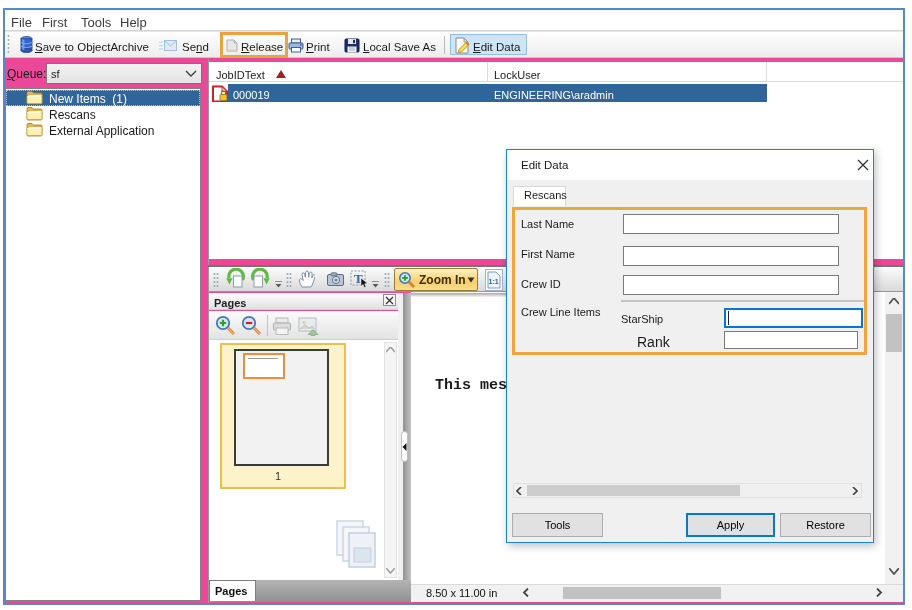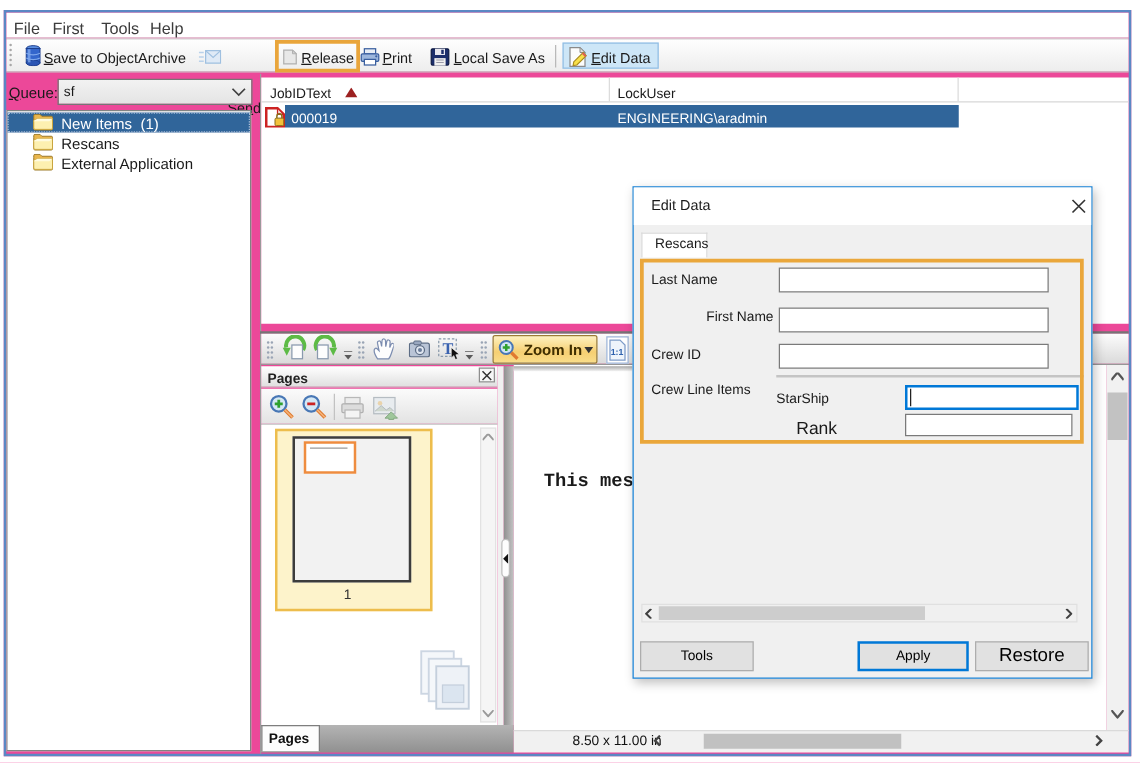--- a/index.html
+++ b/index.html
@@ -40,21 +40,21 @@
     <rect x="2.2" y="3.4" width="2.2" height="10.5" fill="#7fa8ec" opacity="0.8"></rect>
   </svg>
   <div class="txt" style="left:30px;top:31px;font-size:11.5px;"><u>S</u>ave to ObjectArchive</div>
   <svg class="abs" style="left:154px;top:29px;" width="18" height="13">
     <g stroke="#b9d1ea" stroke-width="1.2">
         <path d="M0 3 h4 M0 6.5 h4 M0 10 h4"></path>
       </g>
     <rect x="5.5" y="1.5" width="12" height="10" fill="#dfeaf6" stroke="#9fc0e0" stroke-width="1"></rect>
     <path d="M5.5 1.5 L11.5 7 L17.5 1.5" fill="none" stroke="#9fc0e0" stroke-width="1"></path>
   </svg>
-  <div class="txt" style="left:177px;top:31px;font-size:11.5px;margin-top:40px;">Se<u>n</u>d</div>
+  <div class="txt" style="left:177px;top:31px;font-size:11.5px;">Se<u>n</u>d</div>
 
   <div class="abs" style="left:215px;top:22px;width:68px;height:26px;border:3px solid #e9a53b;"></div>
   <svg class="abs" style="left:221px;top:29px;" width="12" height="13">
     <path d="M1 1 h7 l3 3 v8 h-10 z" fill="#e8e8e8" stroke="#b0b0b0" stroke-width="1"></path>
     <path d="M8 1 l3 3 h-3 z" fill="#d0d0d0" stroke="#b0b0b0" stroke-width="0.8"></path>
   </svg>
   <div class="txt" style="left:236px;top:31px;font-size:11.5px;"><u>R</u>elease</div>
   <svg class="abs" style="left:283px;top:28px;" width="17" height="15">
     <rect x="3.5" y="1" width="9" height="4" fill="#e8eef5" stroke="#3a5f9f" stroke-width="1"></rect>
     <rect x="1" y="5" width="14" height="6" rx="1" fill="#9db7dd" stroke="#3a5f9f" stroke-width="1"></rect>
@@ -287,42 +287,42 @@
     </svg>
   <div class="abs" style="left:881px;top:304px;width:16px;height:38px;background:#c2c2c2;"></div>
   <svg class="abs" style="left:884px;top:558px;" width="10" height="7">
       <path d="M0 0 L5 6 L10 0" stroke="#555" stroke-width="1.8" fill="none"></path>
     </svg>
 
   <div class="abs" style="left:204px;top:570px;width:202px;height:22px;background:linear-gradient(#b4b4b4,#909090);"></div>
   <div class="abs" style="left:204px;top:570px;width:47px;height:21px;background:#fdfdfd;border:1px solid #7e7e7e;border-bottom:none;"></div>
   <div class="txt" style="left:210px;top:575px;font-size:11px;font-weight:bold;color:#111;">Pages</div>
   <div class="abs" style="left:406px;top:574px;width:492px;height:18px;background:#f1f1f1;border-top:1px solid #dadada;"></div>
-  <div class="txt" style="left:421px;top:577px;font-size:11px;color:#111;margin-left:32px;">8.50 x 11.00 in</div>
+  <div class="txt" style="left:421px;top:577px;font-size:11px;color:#111;">8.50 x 11.00 in</div>
   <svg class="abs" style="left:517px;top:578px;" width="7" height="9">
       <path d="M6 0.5 L2 4.5 L6 8.5" stroke="#444" stroke-width="1.8" fill="none"></path>
     </svg>
   <div class="abs" style="left:558px;top:577px;width:158px;height:12px;background:#c1c1c1;"></div>
   <svg class="abs" style="left:871px;top:578px;" width="7" height="9">
       <path d="M1 0.5 L5 4.5 L1 8.5" stroke="#444" stroke-width="1.8" fill="none"></path>
     </svg>
 
   <div id="dlg" class="abs" style="left:501px;top:139px;width:368px;height:394px;background:#f0f0f0;border:1px solid #1883d7;box-shadow:2px 3px 8px rgba(0,0,0,0.25);">
     <div class="abs" style="left:0;top:0;width:366px;height:30px;background:#fff;"></div>
     <div class="txt" style="left:14px;top:9px;font-size:11.5px;">Edit Data</div>
     <svg class="abs" style="left:350px;top:9px;" width="12" height="12">
         <path d="M1 1 L11 11 M11 1 L1 11" stroke="#333" stroke-width="1.3"></path>
       </svg>
     <div class="abs" style="left:6px;top:36px;width:53px;height:20px;background:#fff;border:1px solid #d9d9d9;border-bottom:none;"></div>
     <div class="txt" style="left:17px;top:39px;font-size:11px;">Rescans</div>
 
     <div class="abs" style="left:5px;top:57px;width:355px;height:148px;border:3px solid #eaa73b;z-index:5;"></div>
     <div class="txt" style="left:14px;top:68px;font-size:11px;">Last Name</div>
     <div class="abs" style="left:116px;top:64px;width:216px;height:20px;background:#fff;border:1px solid #7a7a7a;"></div>
-    <div class="txt" style="left:14px;top:98px;font-size:11px;margin-left:44px;">First Name</div>
+    <div class="txt" style="left:14px;top:98px;font-size:11px;">First Name</div>
     <div class="abs" style="left:116px;top:96px;width:216px;height:20px;background:#fff;border:1px solid #7a7a7a;"></div>
     <div class="txt" style="left:14px;top:128px;font-size:11px;">Crew ID</div>
     <div class="abs" style="left:116px;top:125px;width:216px;height:20px;background:#fff;border:1px solid #7a7a7a;"></div>
     <div class="abs" style="left:114px;top:150px;width:246px;height:2px;background:#c4c4c4;"></div>
     <div class="txt" style="left:14px;top:156px;font-size:11px;">Crew Line Items</div>
     <div class="txt" style="left:114px;top:163px;font-size:11px;">StarShip</div>
     <div class="abs" style="left:217px;top:158px;width:139px;height:20px;background:#fff;border:2px solid #0078d7;"></div>
     <div class="abs" style="left:221px;top:161px;width:1px;height:14px;background:#222;"></div>
     <div class="txt" style="left:130px;top:184px;font-size:14px;">Rank</div>
     <div class="abs" style="left:217px;top:181px;width:134px;height:18px;background:#fff;border:1px solid #7a7a7a;"></div>
@@ -331,15 +331,15 @@
     <svg class="abs" style="left:9px;top:337px;" width="6" height="8">
         <path d="M5 0 L1 4 L5 8" stroke="#404040" stroke-width="1.6" fill="none"></path>
       </svg>
     <div class="abs" style="left:20px;top:335px;width:213px;height:11px;background:#cdcdcd;"></div>
     <svg class="abs" style="left:345px;top:337px;" width="6" height="8">
         <path d="M1 0 L5 4 L1 8" stroke="#404040" stroke-width="1.6" fill="none"></path>
       </svg>
 
     <div class="abs" style="left:5px;top:363px;width:91px;height:24px;background:#e1e1e1;border:1px solid #adadad;text-align:center;"><span style="font-size:11px;line-height:22px;">Tools</span></div>
     <div class="abs" style="left:179px;top:363px;width:89px;height:24px;background:#e1e1e1;border:2px solid #0078d7;text-align:center;"><span style="font-size:11px;line-height:20px;">Apply</span></div>
-    <div class="abs" style="left:273px;top:363px;width:91px;height:24px;background:#e1e1e1;border:1px solid #adadad;text-align:center;"><span style="font-size:15px;line-height:22px;">Restore</span></div>
+    <div class="abs" style="left:273px;top:363px;width:91px;height:24px;background:#e1e1e1;border:1px solid #adadad;text-align:center;"><span style="font-size:11px;line-height:22px;">Restore</span></div>
   </div>
 </div>
 
 </body></html>

